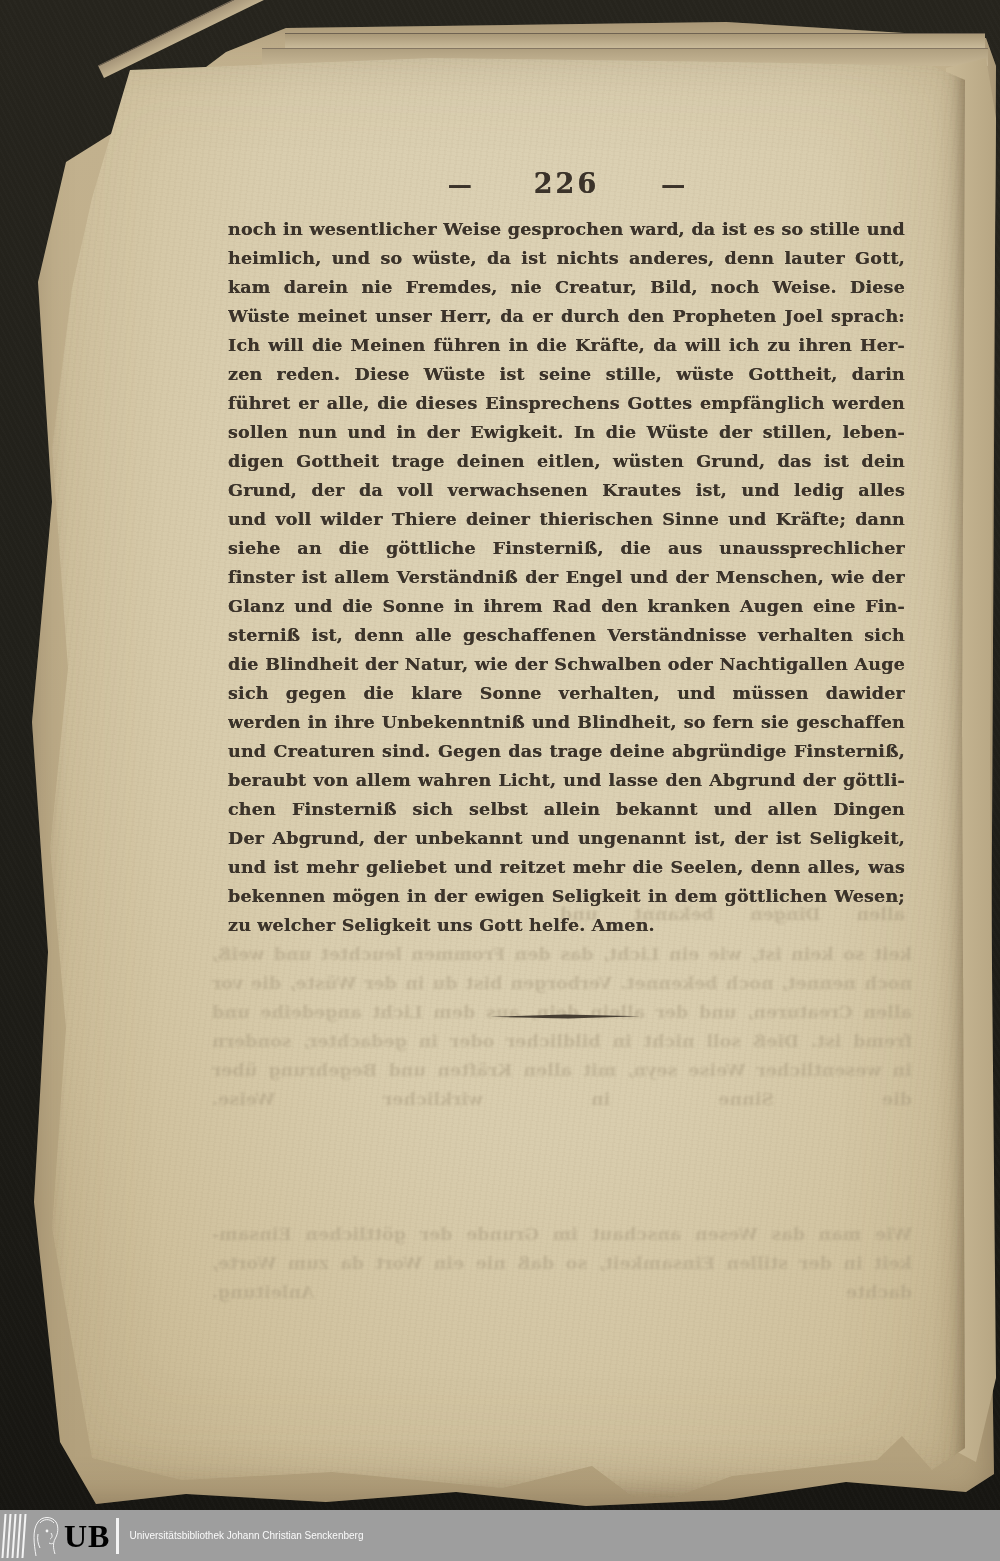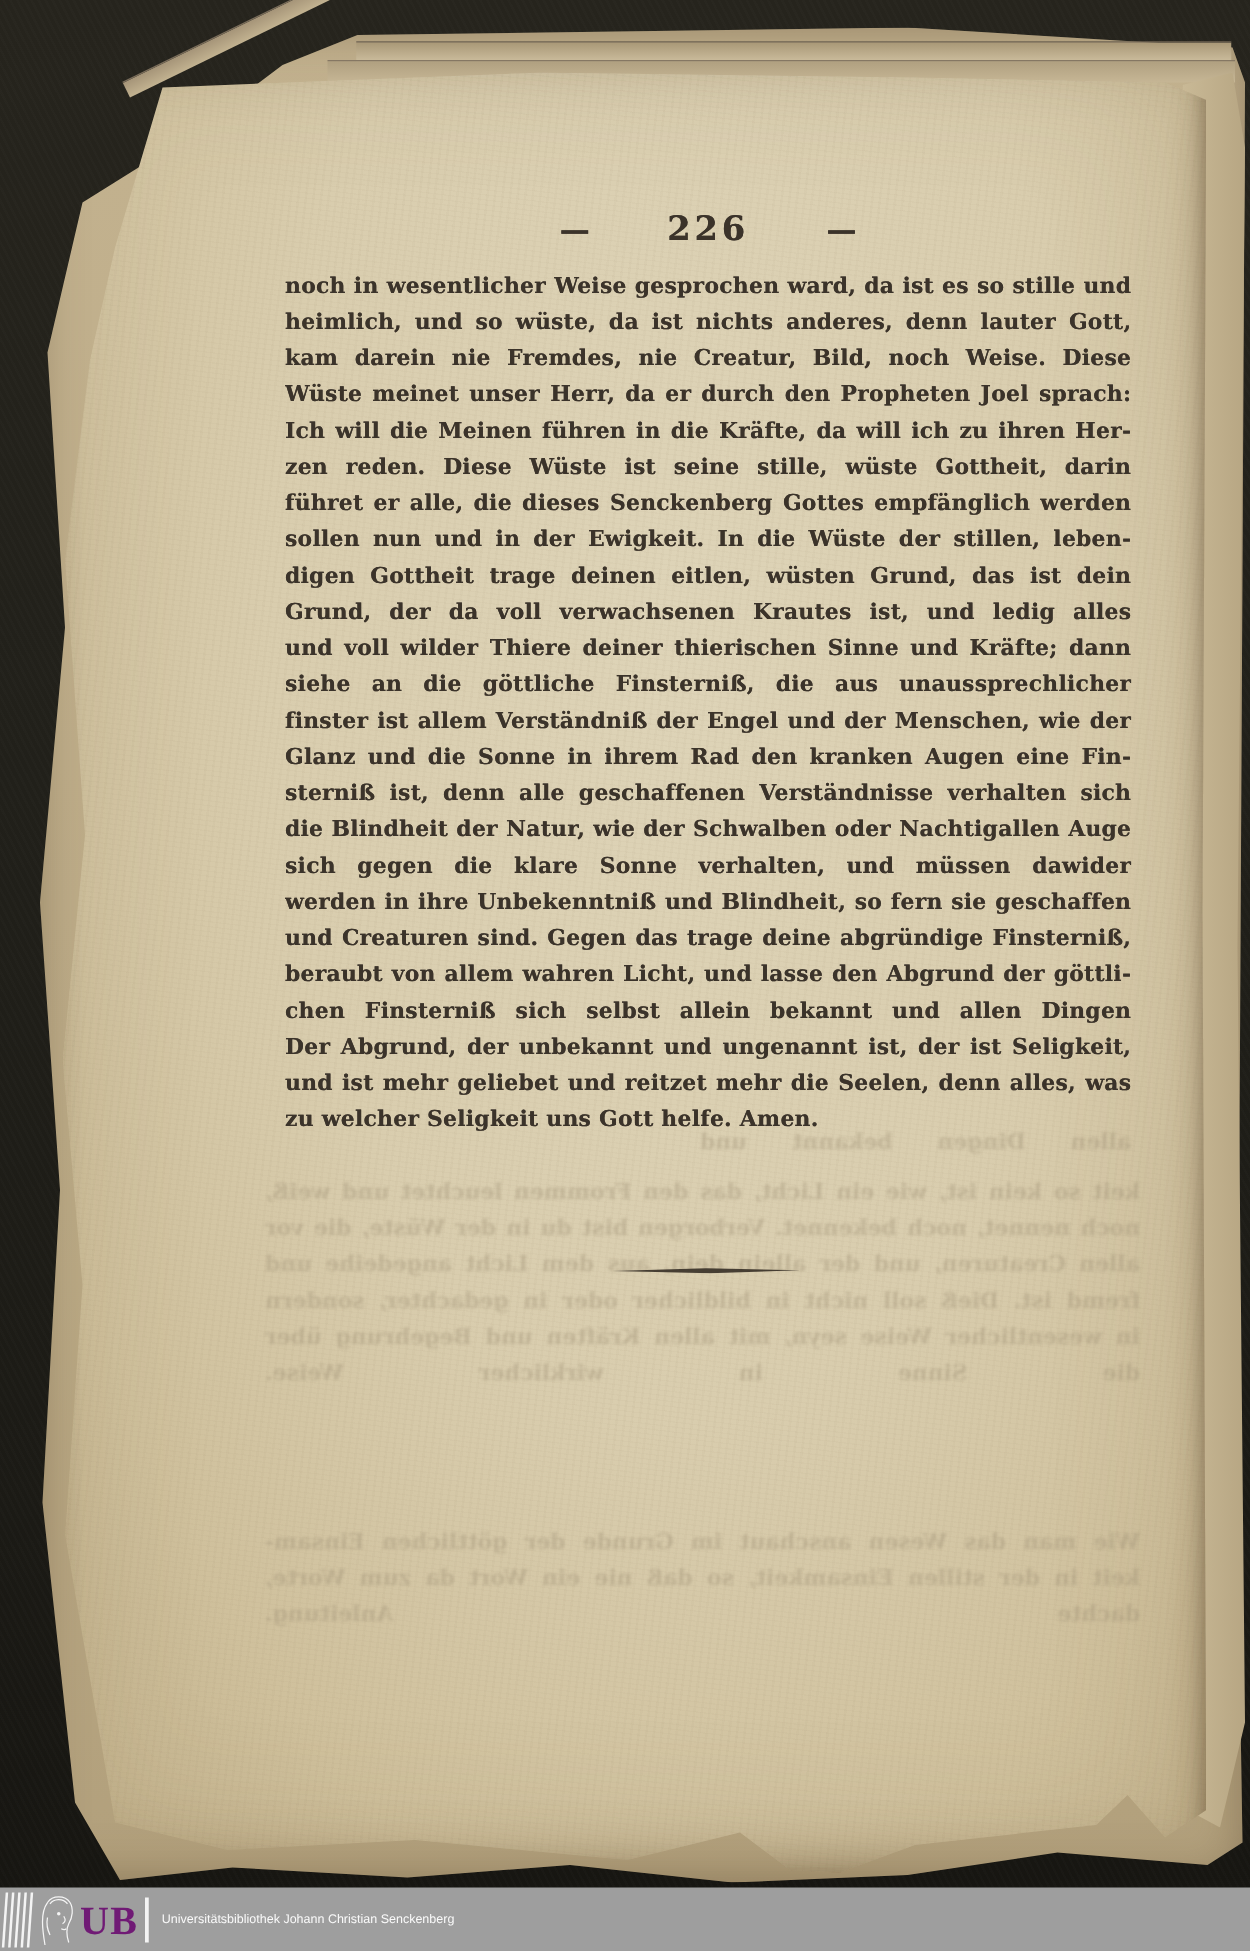--- a/index.html
+++ b/index.html
@@ -75,21 +75,21 @@
   .bleed.block-b{left:180px;top:1192px;width:700px;}
   .bleed.short-line{left:528px;top:872px;width:345px;}
 
   
   .footer{position:absolute;left:0;top:1510px;width:1000px;height:51px;background:#9e9e9e;
       display:flex;align-items:center;font-family:"Liberation Sans",sans-serif;}
   .logo{display:flex;align-items:center;height:100%;padding-left:3px;}
   .bars{display:flex;gap:3px;height:44px;transform:skewX(-4deg);margin-right:5px;}
   .bars span{width:2px;height:100%;background:#f4f4f4;}
   .portrait{margin-right:4px;}
-  .ub{font-family:"Liberation Serif",serif;font-weight:700;font-size:32px;color:#701a75;
+  .ub{font-family:"Liberation Serif",serif;font-weight:700;font-size:32px;color:#000000;
       letter-spacing:1px;line-height:1;}
   .logo-rule{width:3px;height:36px;background:#f4f4f4;margin:0 10px 0 6px;}
   .footer-text{color:#fafafa;font-size:10px;line-height:21px;}
 </style>
 </head>
 <body>
 
 <div id="stage">
   <div class="bg"></div>
 
@@ -125,37 +125,38 @@
       <span class="dash">—</span>
     </div>
 
     <div class="body-block ink">
         <div class="line">noch in wesentlicher Weise gesprochen ward, da ist es so stille und so</div>
         <div class="line">heimlich, und so wüste, da ist nichts anderes, denn lauter Gott, und</div>
         <div class="line">kam darein nie Fremdes, nie Creatur, Bild, noch Weise.  Diese</div>
         <div class="line">Wüste meinet unser Herr, da er durch den Propheten Joel sprach:</div>
         <div class="line">Ich will die Meinen führen in die Kräfte, da will ich zu ihren Her-</div>
         <div class="line">zen reden.  Diese Wüste ist seine stille, wüste Gottheit, darin</div>
-        <div class="line">führet er alle, die dieses Senckenberg Gottes empfänglich werden</div>
+        <div class="line">führet er alle, die dieses Einsprechens Gottes empfänglich werden</div>
         <div class="line">sollen nun und in der Ewigkeit.  In die Wüste der stillen, leben-</div>
         <div class="line">digen Gottheit trage deinen eitlen, wüsten Grund, das ist dein</div>
         <div class="line">Grund, der da voll verwachsenen Krautes ist, und ledig alles Guten,</div>
         <div class="line">und voll wilder Thiere deiner thierischen Sinne und Kräfte; dann</div>
         <div class="line">siehe an die göttliche Finsterniß, die aus unaussprechlicher Klarheit</div>
         <div class="line">finster ist allem Verständniß der Engel und der Menschen, wie der</div>
         <div class="line">Glanz und die Sonne in ihrem Rad den kranken Augen eine Fin-</div>
         <div class="line">sterniß ist, denn alle geschaffenen Verständnisse verhalten sich gegen</div>
         <div class="line">die Blindheit der Natur, wie der Schwalben oder Nachtigallen Auge</div>
         <div class="line">sich gegen die klare Sonne verhalten, und müssen dawider geschlagen</div>
         <div class="line">werden in ihre Unbekenntniß und Blindheit, so fern sie geschaffen</div>
         <div class="line">und Creaturen sind.  Gegen das trage deine abgründige Finsterniß,</div>
         <div class="line">beraubt von allem wahren Licht, und lasse den Abgrund der göttli-</div>
         <div class="line">chen Finsterniß sich selbst allein bekannt und allen Dingen unbekannt.</div>
         <div class="line">Der Abgrund, der unbekannt und ungenannt ist, der ist Seligkeit,</div>
         <div class="line">und ist mehr geliebet und reitzet mehr die Seelen, denn alles, was sie</div>
+        <div class="line">bekennen mögen in der ewigen Seligkeit in dem göttlichen Wesen;</div>
         <div class="line last">zu welcher Seligkeit uns Gott helfe.  Amen.</div>
       </div>
 
     <div class="rule"></div>
   </div>
 
   <div class="footer">
     <div class="logo">
       <div class="bars">
         <span></span>

